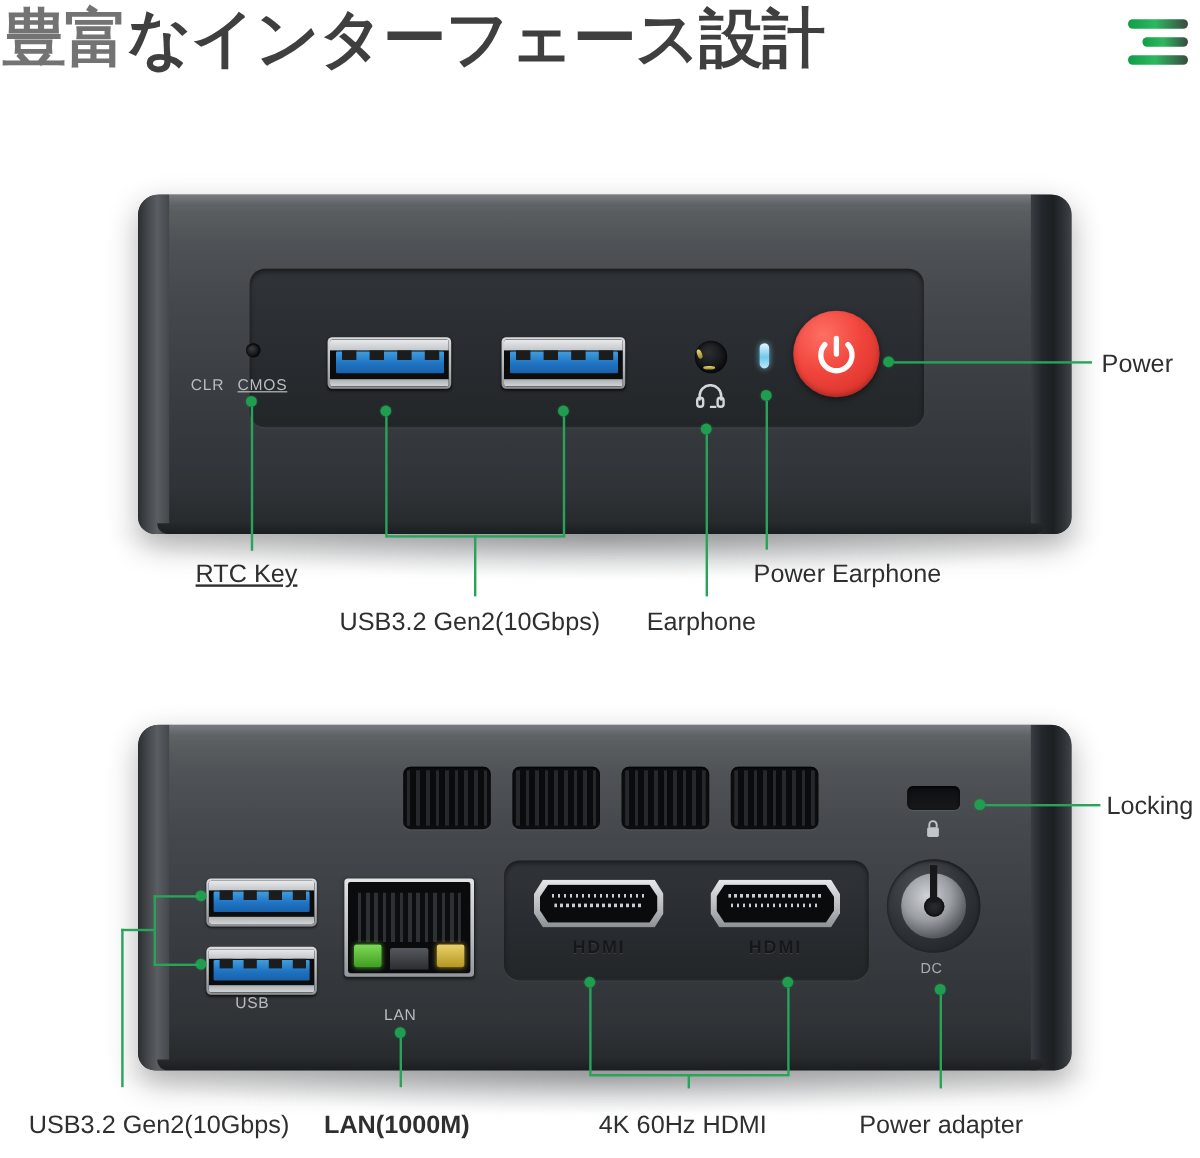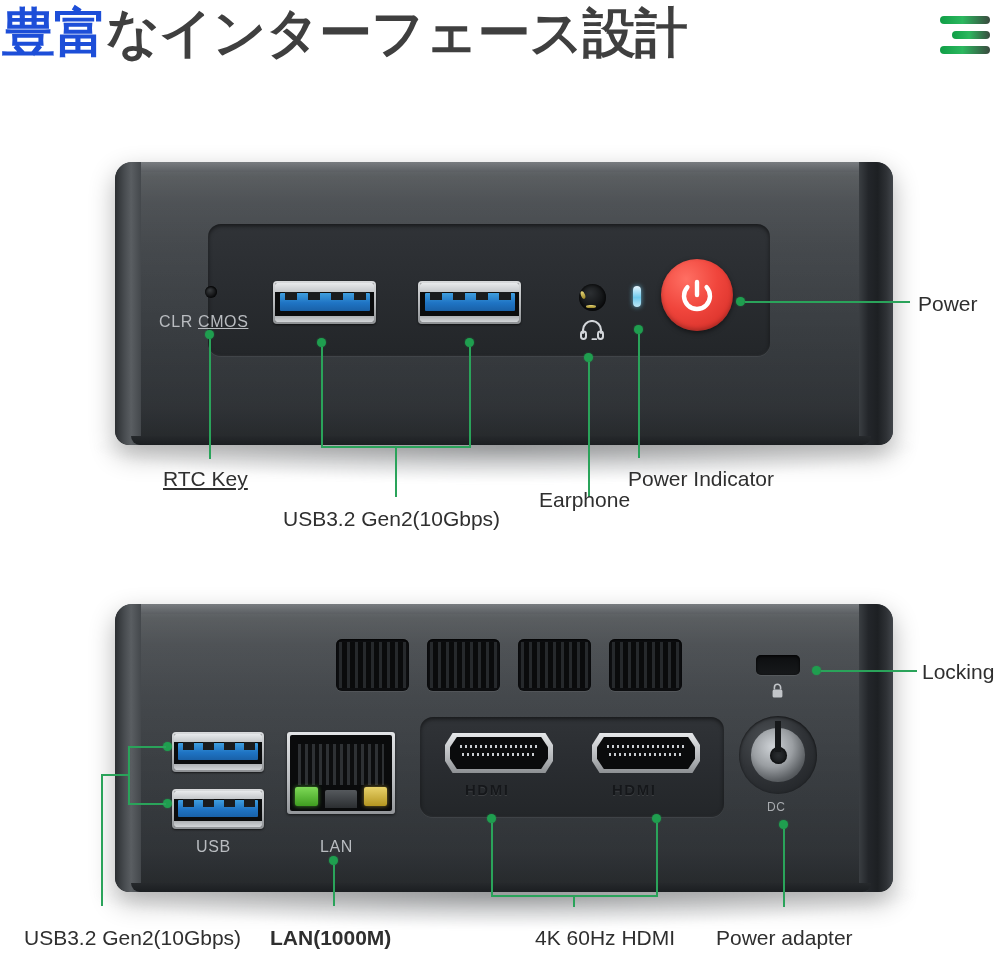--- a/index.html
+++ b/index.html
@@ -11,21 +11,21 @@
   }
   #stage{ position:relative; width:1000px; height:965px; background:#fff; }
 
   
   .header{ position:absolute; left:0; top:0; width:1000px; height:76px; }
   .title{
     position:absolute; left:2px; top:-3px;
     font-size:53px; font-weight:700; letter-spacing:-1px;
     white-space:nowrap; line-height:72px; color:#3f3f3f;
   }
-  .title .hl{ color:#1d4ed8; }
+  .title .hl{ color:#737373; }
   .menu-icon{ position:absolute; right:10px; top:14px; width:50px; height:44px; }
   .menu-icon i{
     position:absolute; display:block; height:8px; border-radius:4px;
     background:linear-gradient(90deg,#0f9e46 0%,#2cb85f 45%,#3a4a3f 100%);
   }
   .menu-icon i.b1{ left:0;  top:2px;  width:50px; }
   .menu-icon i.b2{ left:12px; top:17px; width:38px; }
   .menu-icon i.b3{ left:0;  top:32px; width:50px; }
 
   
@@ -157,25 +157,25 @@
           box-shadow:inset 0 0 4px #000; }
   .ajack .gold1{ position:absolute; left:8%; top:26%; width:16%; height:30%;
                  background:linear-gradient(180deg,#e8d87a,#9a8526); border-radius:50%; transform:rotate(-20deg); }
   .ajack .gold2{ position:absolute; left:26%; bottom:10%; width:36%; height:14%;
                  background:linear-gradient(180deg,#e8d87a,#9a8526); border-radius:40%; }
   .pinhole{ position:absolute; border-radius:50%;
             background:radial-gradient(circle at 40% 35%,#3a3d40,#0a0b0c 70%);
             box-shadow:inset 0 1px 2px #000; }
 
   
-  .silk{ position:absolute; color:#b9bcc0; font-size:16px; letter-spacing:.6px; white-space:nowrap; }
+  .silk{ position:absolute; color:#b9bcc0; font-size:13px; letter-spacing:.6px; white-space:nowrap; }
   .silk.sm{ font-size:12px; color:#a9acb0; }
   .hdmiWord{ position:absolute; color:#15171a; font-size:15px; font-weight:700;
              letter-spacing:1.5px; white-space:nowrap;
-             text-shadow:0 1px 0 rgba(255,255,255,.10); }
+             text-shadow:0 1px 0 rgba(255,255,255,.10);margin-left:12px; }
   .lockslot{ position:absolute; border-radius:5px;
              background:linear-gradient(180deg,#0d0e10,#17191b);
              box-shadow:inset 0 1px 3px rgba(0,0,0,.95), 0 1px 0 rgba(255,255,255,.08); }
 
   
   .dot{ position:absolute; width:9px; height:9px; border-radius:50%;
         background:#1f9e4f; box-shadow:0 0 2px rgba(31,158,79,.6); }
   .ln{ position:absolute; background:#2aa35a; }
   .ln.v{ width:2px; }
   .ln.h{ height:2px; }
@@ -268,25 +268,25 @@
   <div class="dot" style="left:317px; top:338px;"></div>
   <div class="ln v" style="left:321px; top:347px; height:100px;"></div>
   <div class="dot" style="left:465px; top:338px;"></div>
   <div class="ln v" style="left:469px; top:347px; height:100px;"></div>
   <div class="ln h" style="left:321px; top:446px; width:150px;"></div>
   <div class="ln v" style="left:395px; top:446px; height:51px;"></div>
   <div class="lbl" style="left:283px; top:508px;">USB3.2 Gen2(10Gbps)</div>
 
   <div class="dot" style="left:584px; top:353px;"></div>
   <div class="ln v" style="left:588px; top:362px; height:135px;"></div>
-  <div class="lbl" style="left:539px; top:489px;">Earphone</div>
+  <div class="lbl" style="left:539px; top:508px;">Earphone</div>
 
   <div class="dot" style="left:634px; top:325px;"></div>
   <div class="ln v" style="left:638px; top:334px; height:124px;"></div>
-  <div class="lbl" style="left:628px; top:468px;">Power Indicator</div>
+  <div class="lbl" style="left:628px; top:468px;">Power Earphone</div>
 
   <div class="dot" style="left:736px; top:297px;"></div>
   <div class="ln h" style="left:745px; top:301px; width:165px;"></div>
   <div class="lbl" style="left:918px; top:293px;">Power</div>
 
   <div class="shadow" style="left:95px; top:862px; width:820px; height:66px;"></div>
 
   <div class="device" style="left:115px; top:604px; width:778px; height:288px;">
     <div class="chassis">
       <div class="topLip"></div>
@@ -321,21 +321,21 @@
           <div class="tongue"></div>
           <div class="pads">
               <b></b>
               <b></b>
               <b></b>
               <b></b>
             </div>
           <div class="lipBot"></div>
         </div>
       </div>
-      <div class="silk" style="left:81px; top:234px;">USB</div>
+      <div class="silk" style="left:81px; top:224px;">USB</div>
 
       <div class="lan" style="left:172px; top:128px; width:108px; height:82px;">
         <div class="cav">
           <div class="fins"></div>
           <div class="notch"></div>
           <div class="led g"></div>
           <div class="led y"></div>
         </div>
       </div>
       <div class="silk" style="left:205px; top:234px;">LAN</div>
@@ -384,21 +384,21 @@
   <div class="dot" style="left:329px; top:856px;"></div>
   <div class="ln v" style="left:333px; top:865px; height:41px;"></div>
   <div class="lbl" style="left:270px; top:927px;font-weight:bold;">LAN(1000M)</div>
 
   <div class="dot" style="left:487px; top:814px;"></div>
   <div class="ln v" style="left:491px; top:823px; height:73px;"></div>
   <div class="dot" style="left:652px; top:814px;"></div>
   <div class="ln v" style="left:656px; top:823px; height:73px;"></div>
   <div class="ln h" style="left:491px; top:895px; width:167px;"></div>
   <div class="ln v" style="left:573px; top:895px; height:12px;"></div>
-  <div class="lbl" style="left:499px; top:927px;margin-left:36px;">4K 60Hz HDMI</div>
+  <div class="lbl" style="left:499px; top:927px;">4K 60Hz HDMI</div>
 
   <div class="dot" style="left:779px; top:820px;"></div>
   <div class="ln v" style="left:783px; top:829px; height:78px;"></div>
   <div class="lbl" style="left:716px; top:927px;">Power adapter</div>
 
   <div class="dot" style="left:812px; top:666px;"></div>
   <div class="ln h" style="left:821px; top:670px; width:96px;"></div>
   <div class="lbl" style="left:922px; top:661px;">Locking</div>
 
 </div>

